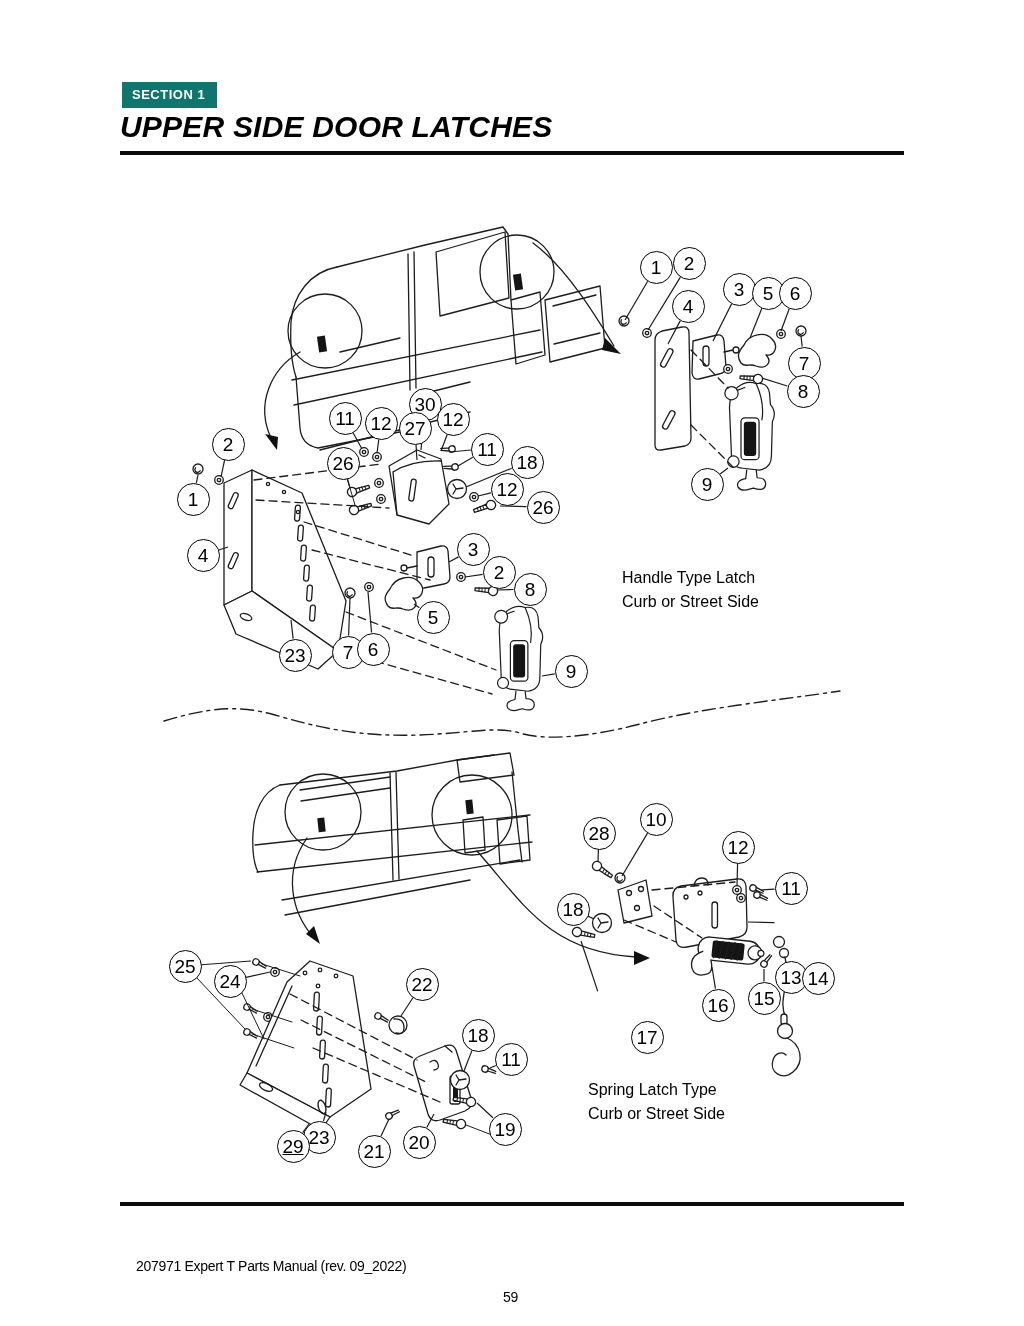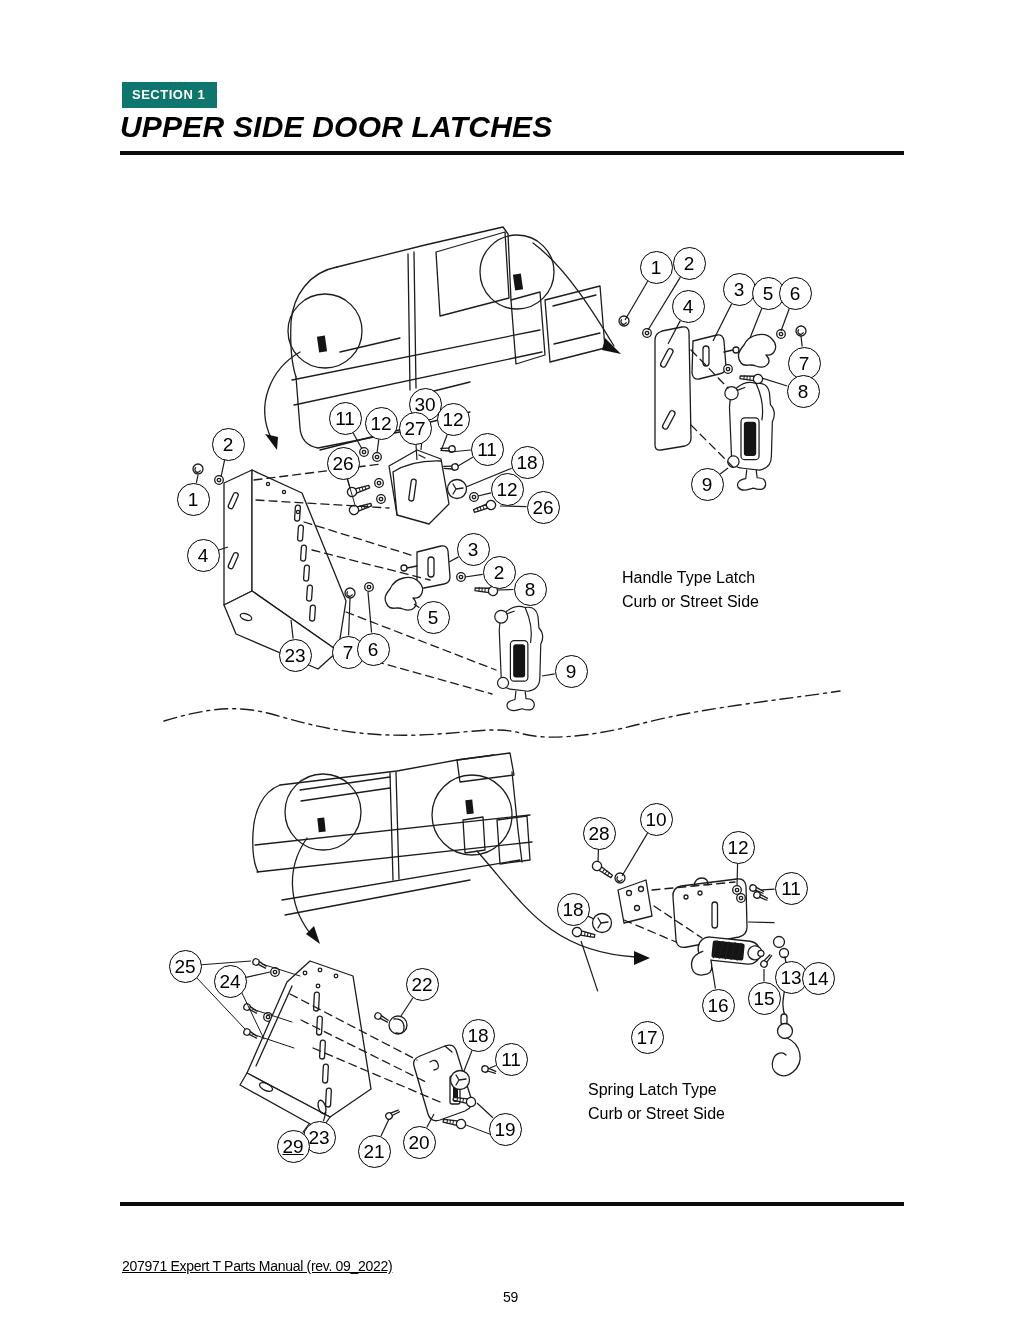--- a/index.html
+++ b/index.html
@@ -20,21 +20,21 @@
   
   .callout{position:absolute;width:33px;height:33px;border:1.8px solid #000;border-radius:50%;
            background:#fff;display:flex;align-items:center;justify-content:center;
            font-size:19px;line-height:1;box-sizing:border-box;}
   
   .caption{font-size:16px;line-height:24px;}
   #cap0{left:622px;top:566px;}
   #cap1{left:588px;top:1078px;}
   
   .footer-text{top:1258px;font-size:14px;letter-spacing:-.3px;white-space:nowrap;}
-  #footer-left{left:122px;text-decoration:underline;}
+  #footer-left{left:136px;}
   #footer-page{left:503px;margin-top:31px;}
   
   #art path,#art circle,#art rect,#art line,#art ellipse,#art polyline{
       stroke:#1c1c1c;stroke-width:1.3;fill:none;stroke-linecap:round;stroke-linejoin:round;}
   #art .dash{stroke-dasharray:8 5;}
   #art .dashdot{stroke-dasharray:13 5 3 5;stroke-width:1.4;}
   #art .fillw{fill:#fff;}
   #art .filld{fill:#141414;stroke:none;}
   #art .head{fill:#111;stroke:none;}
   #art .thin{stroke-width:1;}

